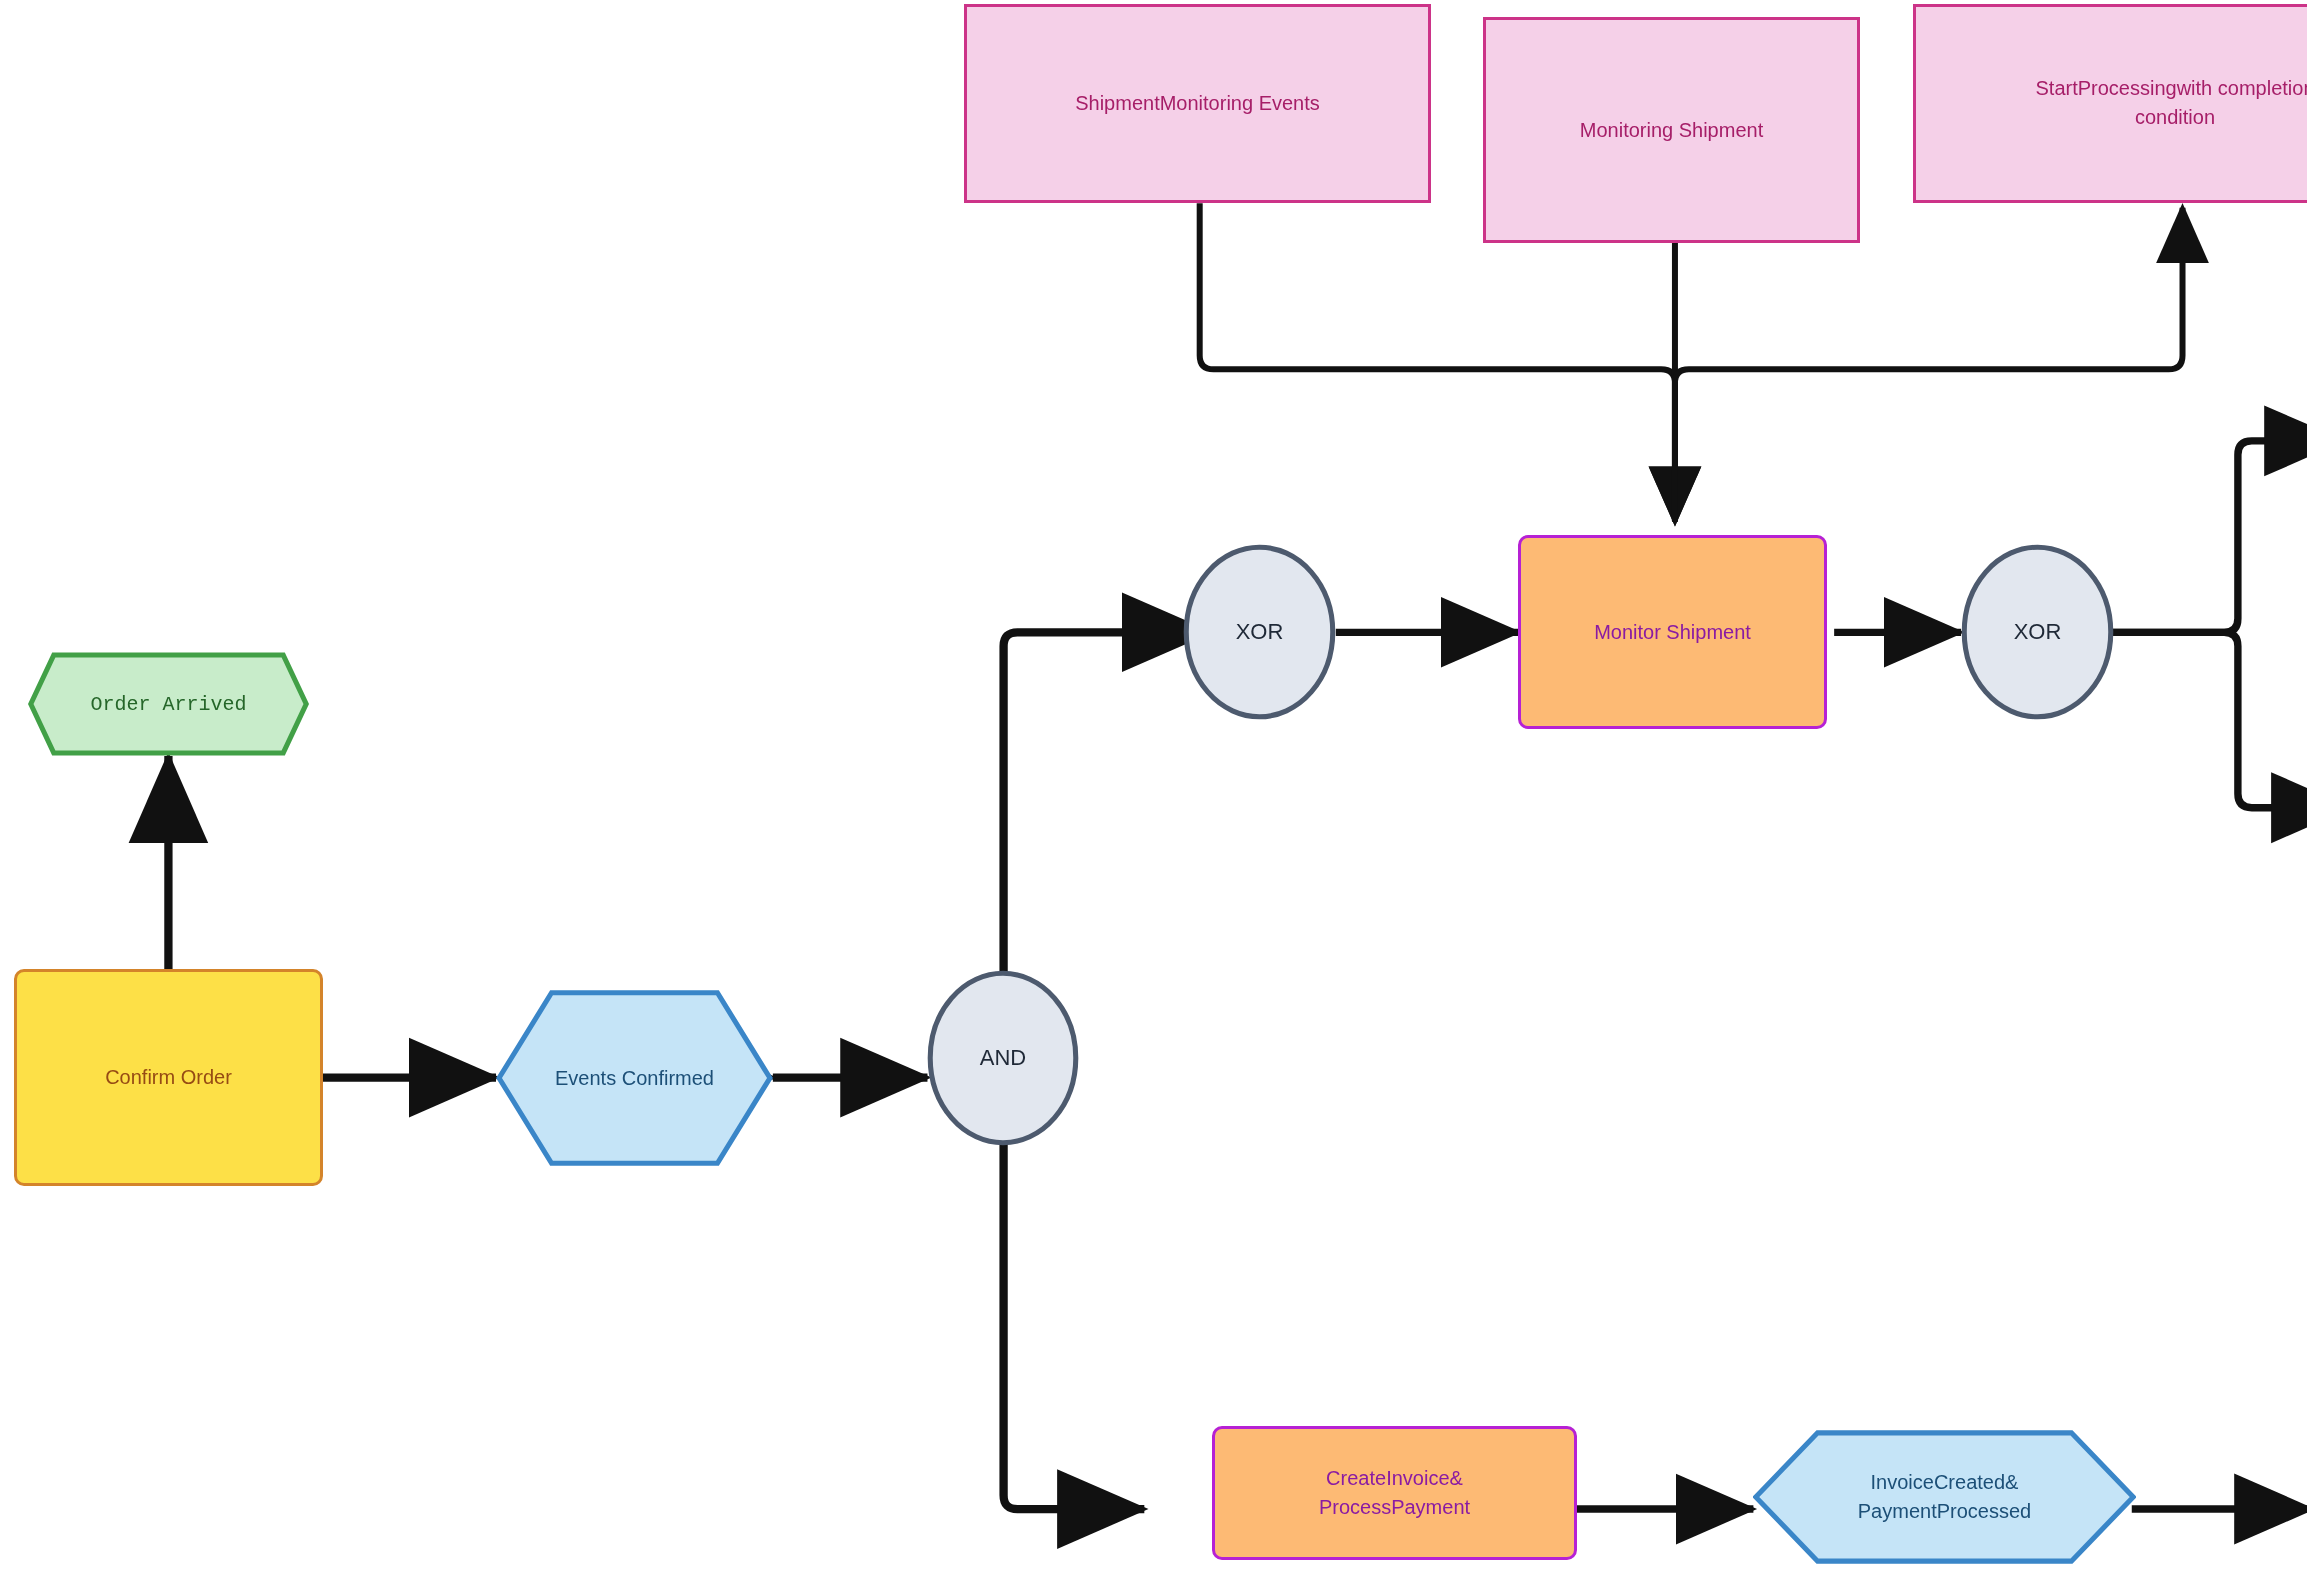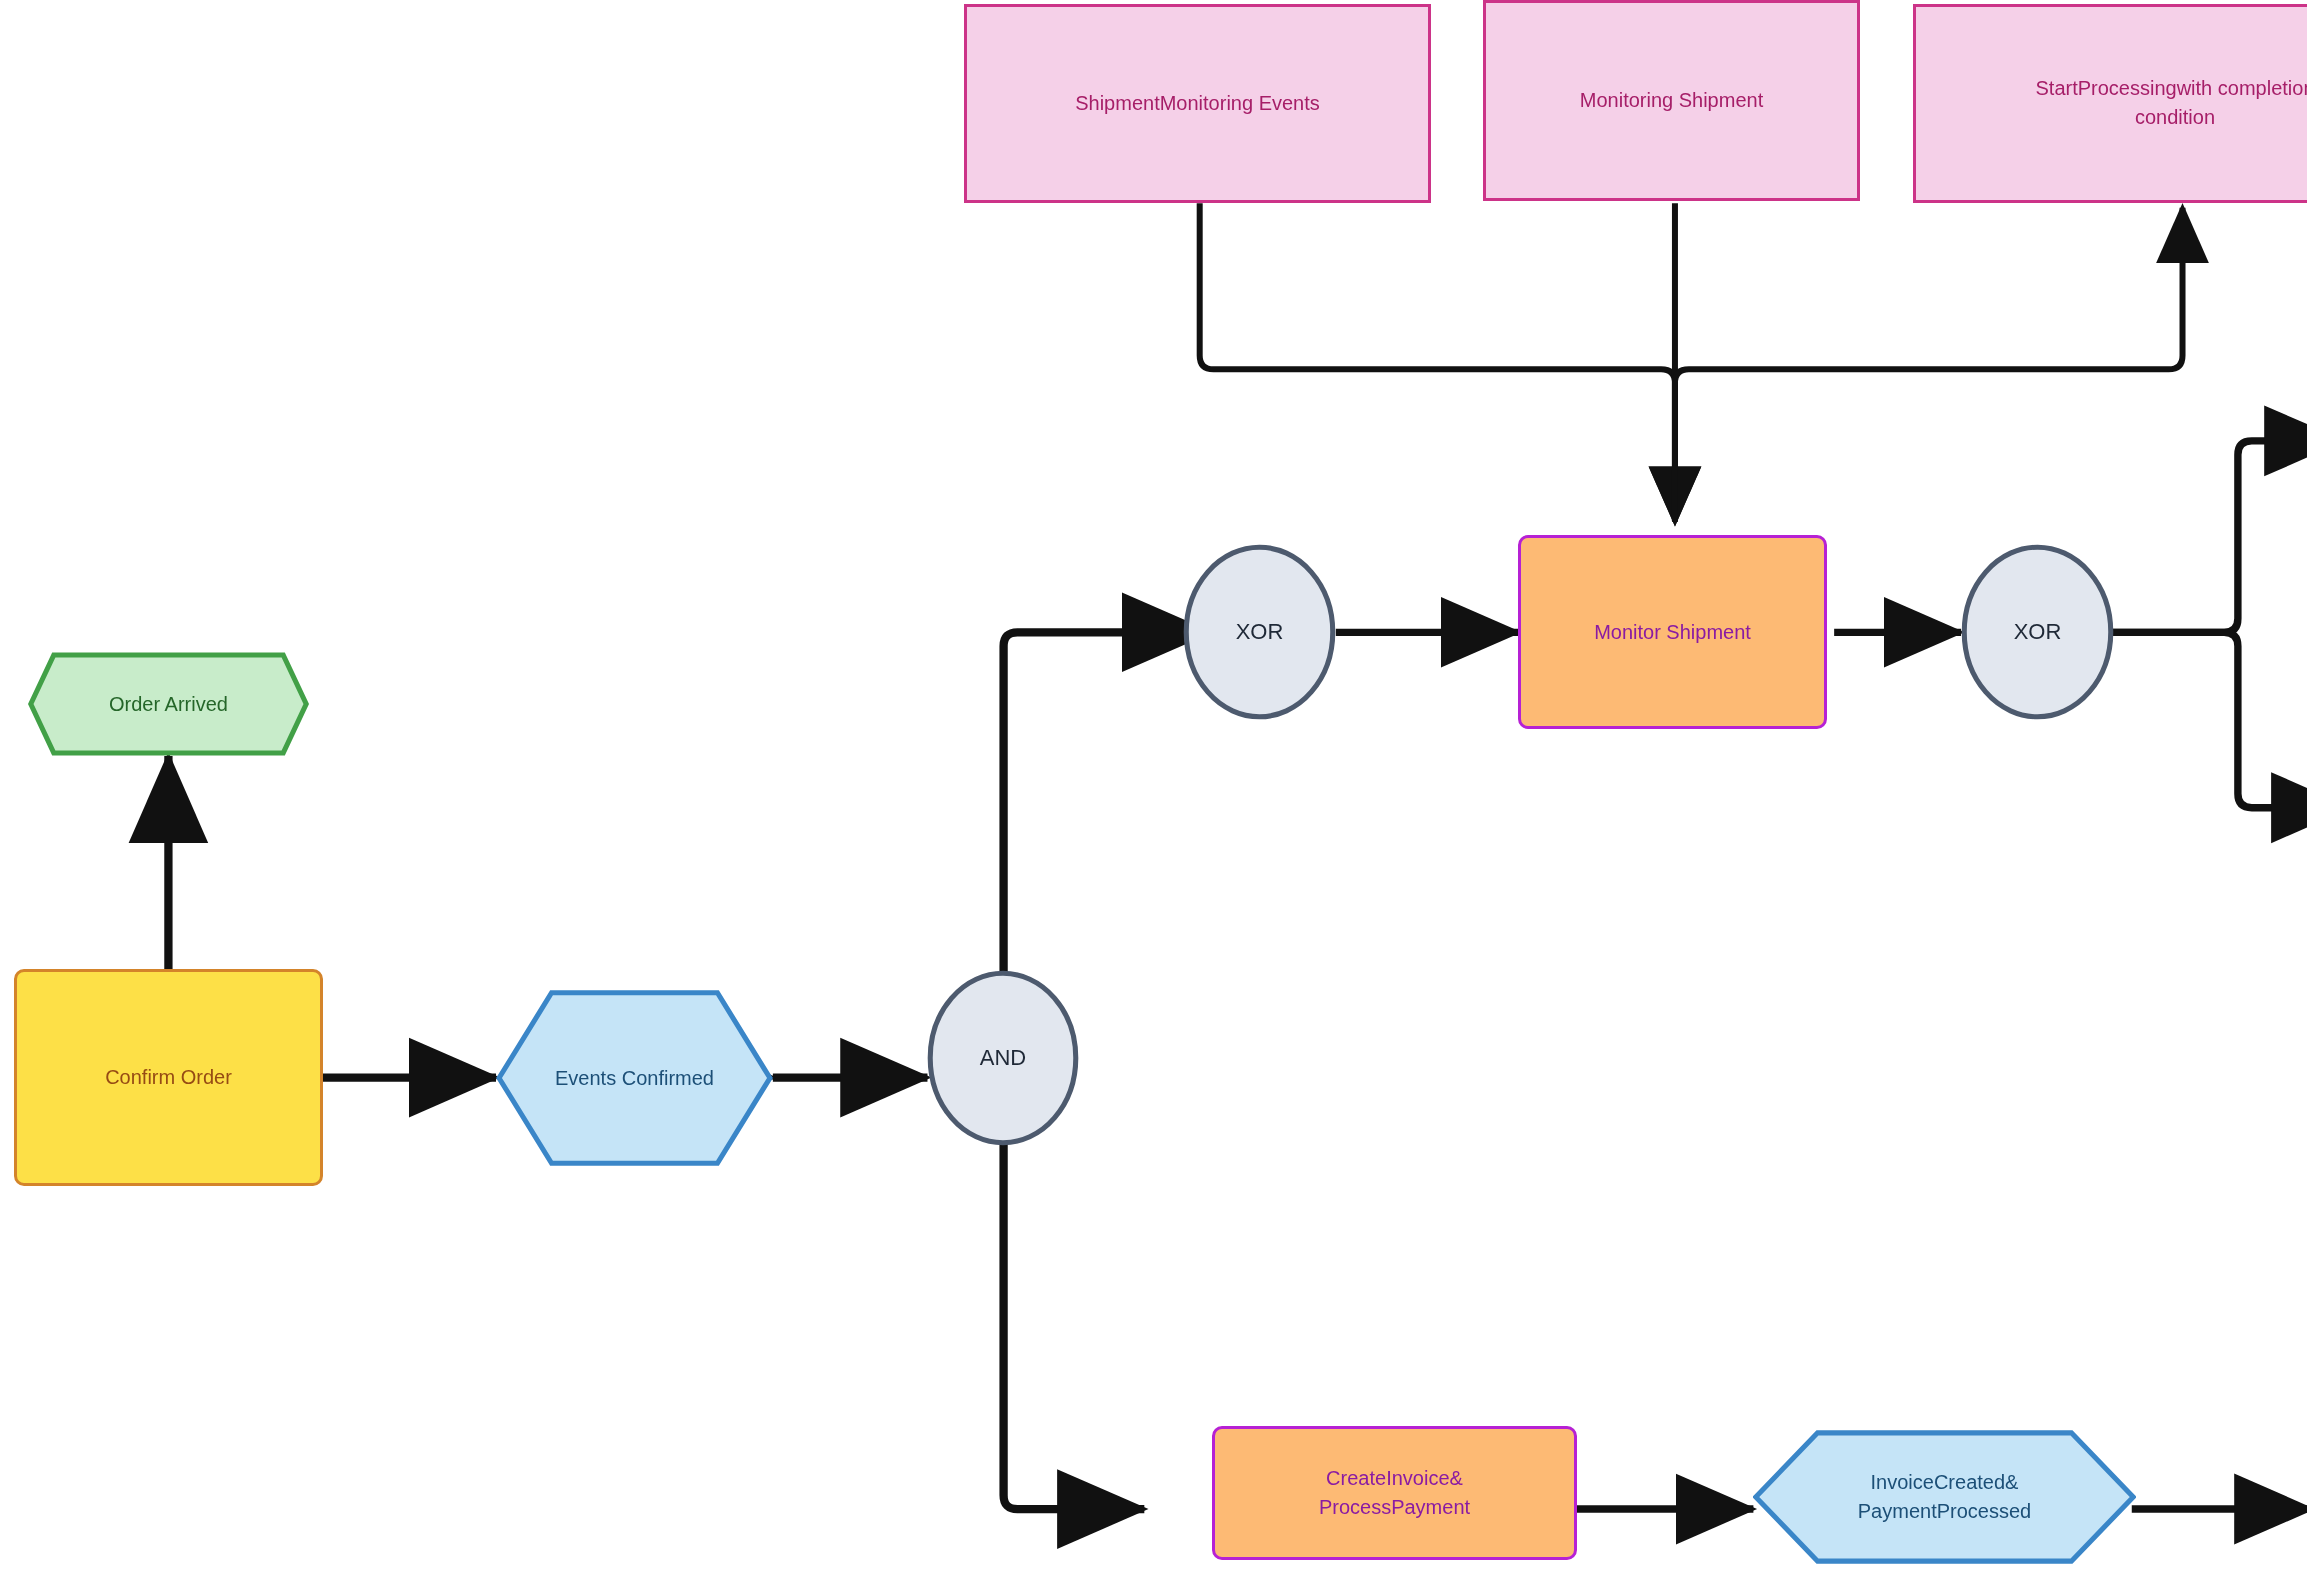--- a/index.html
+++ b/index.html
@@ -110,30 +110,30 @@
       <path d="M 4620,3270 L 5010,3270" stroke-width="16" marker-end="url(#ahs)"></path>
 
       <path d="M 5810,3270 L 6200,3270" stroke-width="16" marker-end="url(#ahs)"></path>
     </g>
   </svg>
 
   <div class="node box-pink" style="left:964px;top:3.7px;width:467px;height:199px;">
     <span class="lbl">ShipmentMonitoring Events</span>
   </div>
 
-  <div class="node box-pink" style="left:1483px;top:0;width:377px;height:201px;">
+  <div class="node box-pink" style="left:1483px;top:17px;width:377px;height:226px;">
     <span class="lbl">Monitoring Shipment</span>
   </div>
 
   <div class="node box-pink" style="left:1913px;top:3.7px;width:524px;height:199px;">
     <span class="lbl">StartProcessingwith completion
 condition</span>
   </div>
 
-  <div class="hex hex-green" style="left:28px;top:652px;width:281px;height:104px;">
+  <div class="hex hex-green" style="left:28px;top:652px;width:281px;height:104px;font-family:Liberation Mono, monospace;">
     <svg width="281" height="104" viewBox="0 0 610 225" xmlns="http://www.w3.org/2000/svg">
       <polygon points="56,6 554,6 604,112.5 554,219 56,219 6,112.5" fill="#c8ecca" stroke="#42a047" stroke-width="11"></polygon>
     </svg>
     <span class="lbl">Order Arrived</span>
   </div>
 
   <div class="node box-yellow" style="left:14px;top:969px;width:309px;height:217px;">
     <span class="lbl">Confirm Order</span>
   </div>
 

